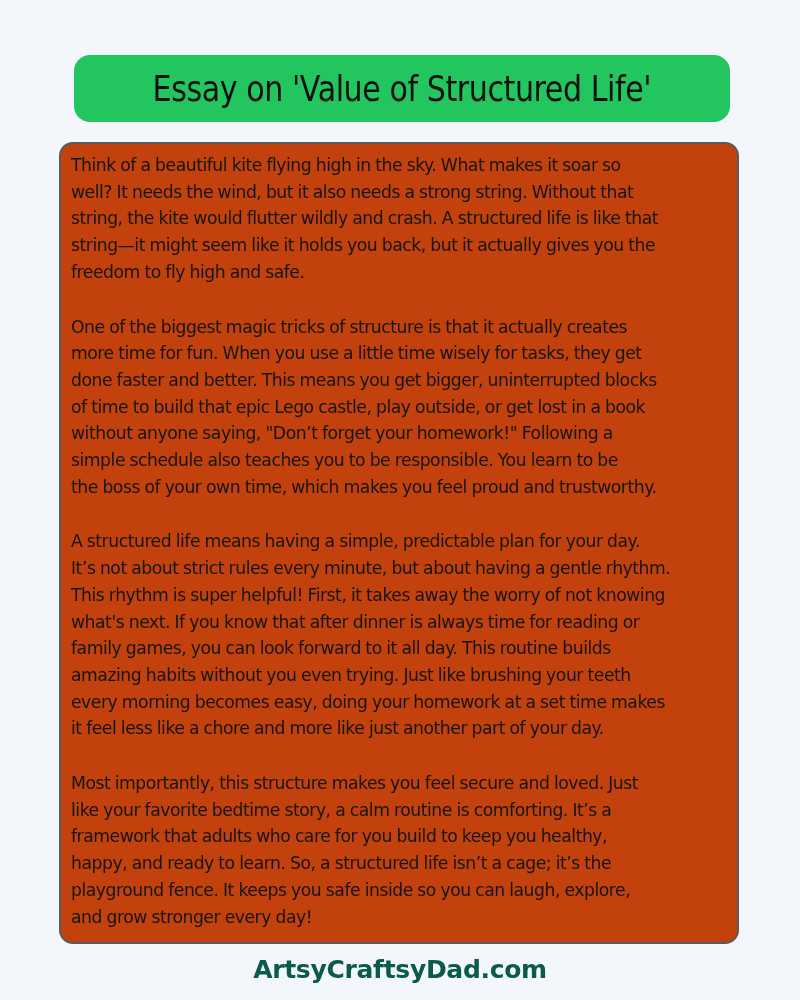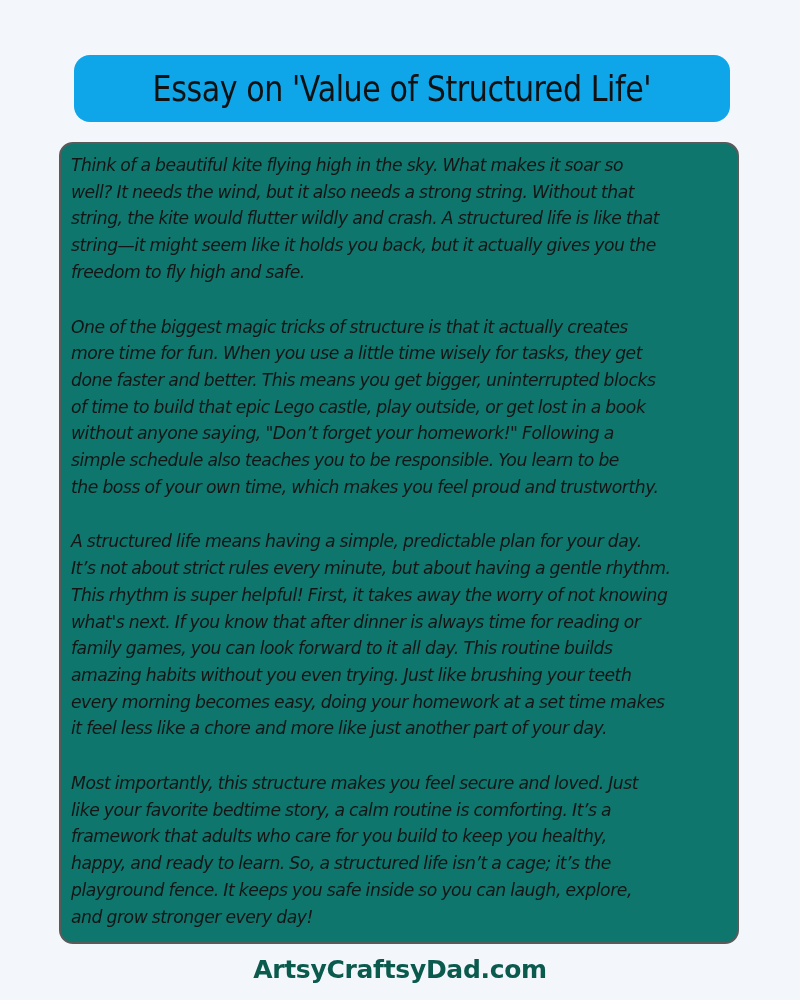--- a/index.html
+++ b/index.html
@@ -7,43 +7,42 @@
     width: 800px; height: 1000px;
     background: #f3f7fb;
     position: relative;
     overflow: hidden;
     font-family: "DejaVu Sans", sans-serif;
   }
   .title-banner {
     position: absolute;
     left: 74px; top: 55px;
     width: 656px; height: 67px;
-    background: #0ea5e9;
+    background: #22c55e;
     border-radius: 16px;
     display: flex; align-items: center; justify-content: center;
   }
   .title-text {
     font-family: "DejaVu Sans", sans-serif;
     font-size: 35px;
     font-weight: 500;
     color: #111;
     letter-spacing: -0.5px;
     white-space: nowrap;
     transform: scaleX(0.86);
   }
   .essay-box {
     position: absolute;
     left: 59px; top: 142px;
     width: 680px; height: 802px;
     box-sizing: border-box;
-    background: #0f766e;
+    background: #c2410c;
     border: 2px solid #5a5a5a;
     border-radius: 14px;
     padding: 8px 10px 0 10px;
-    font-style: italic;
   }
   .para {
     margin: 0 0 28px 0;
     font-family: "DejaVu Sans", sans-serif;
     font-size: 18.5px;
     line-height: 26.7px;
     color: #151515;
     letter-spacing: -0.5px;
     word-spacing: -0.5px;
   }

